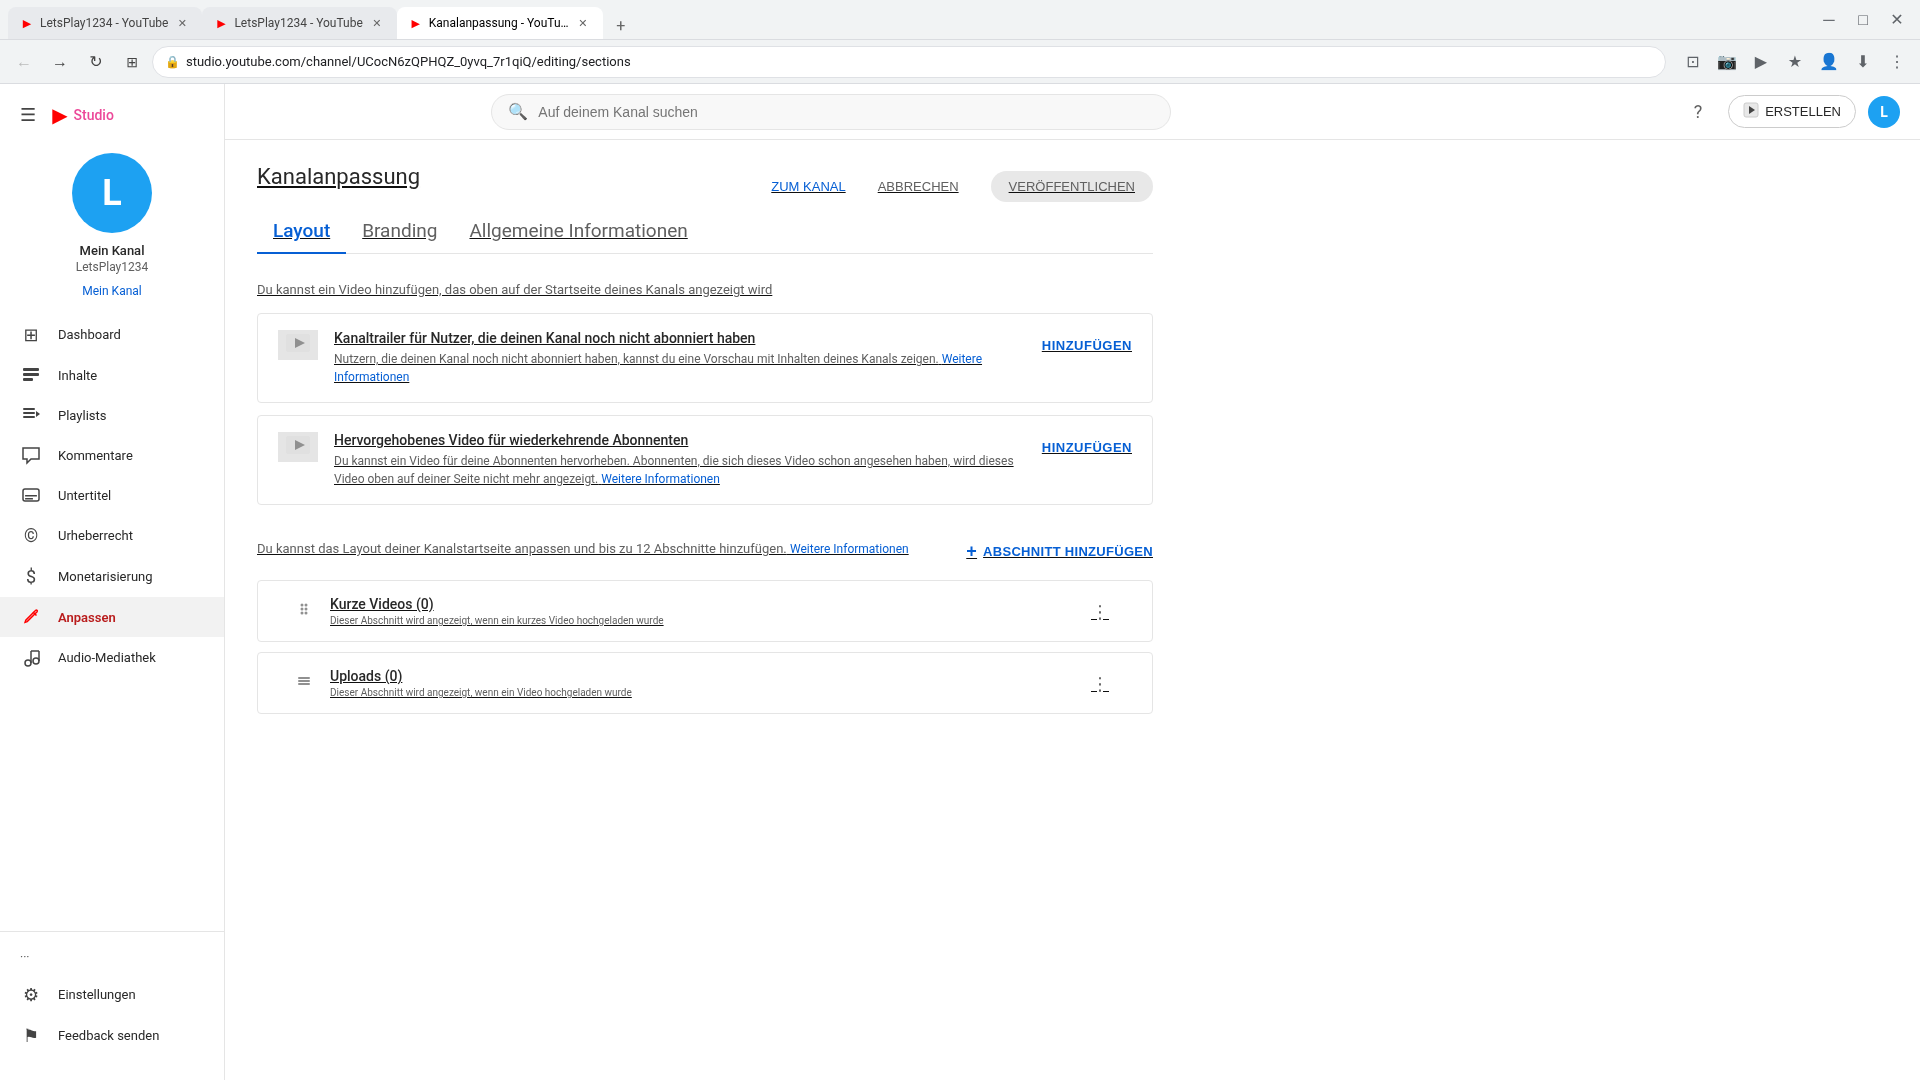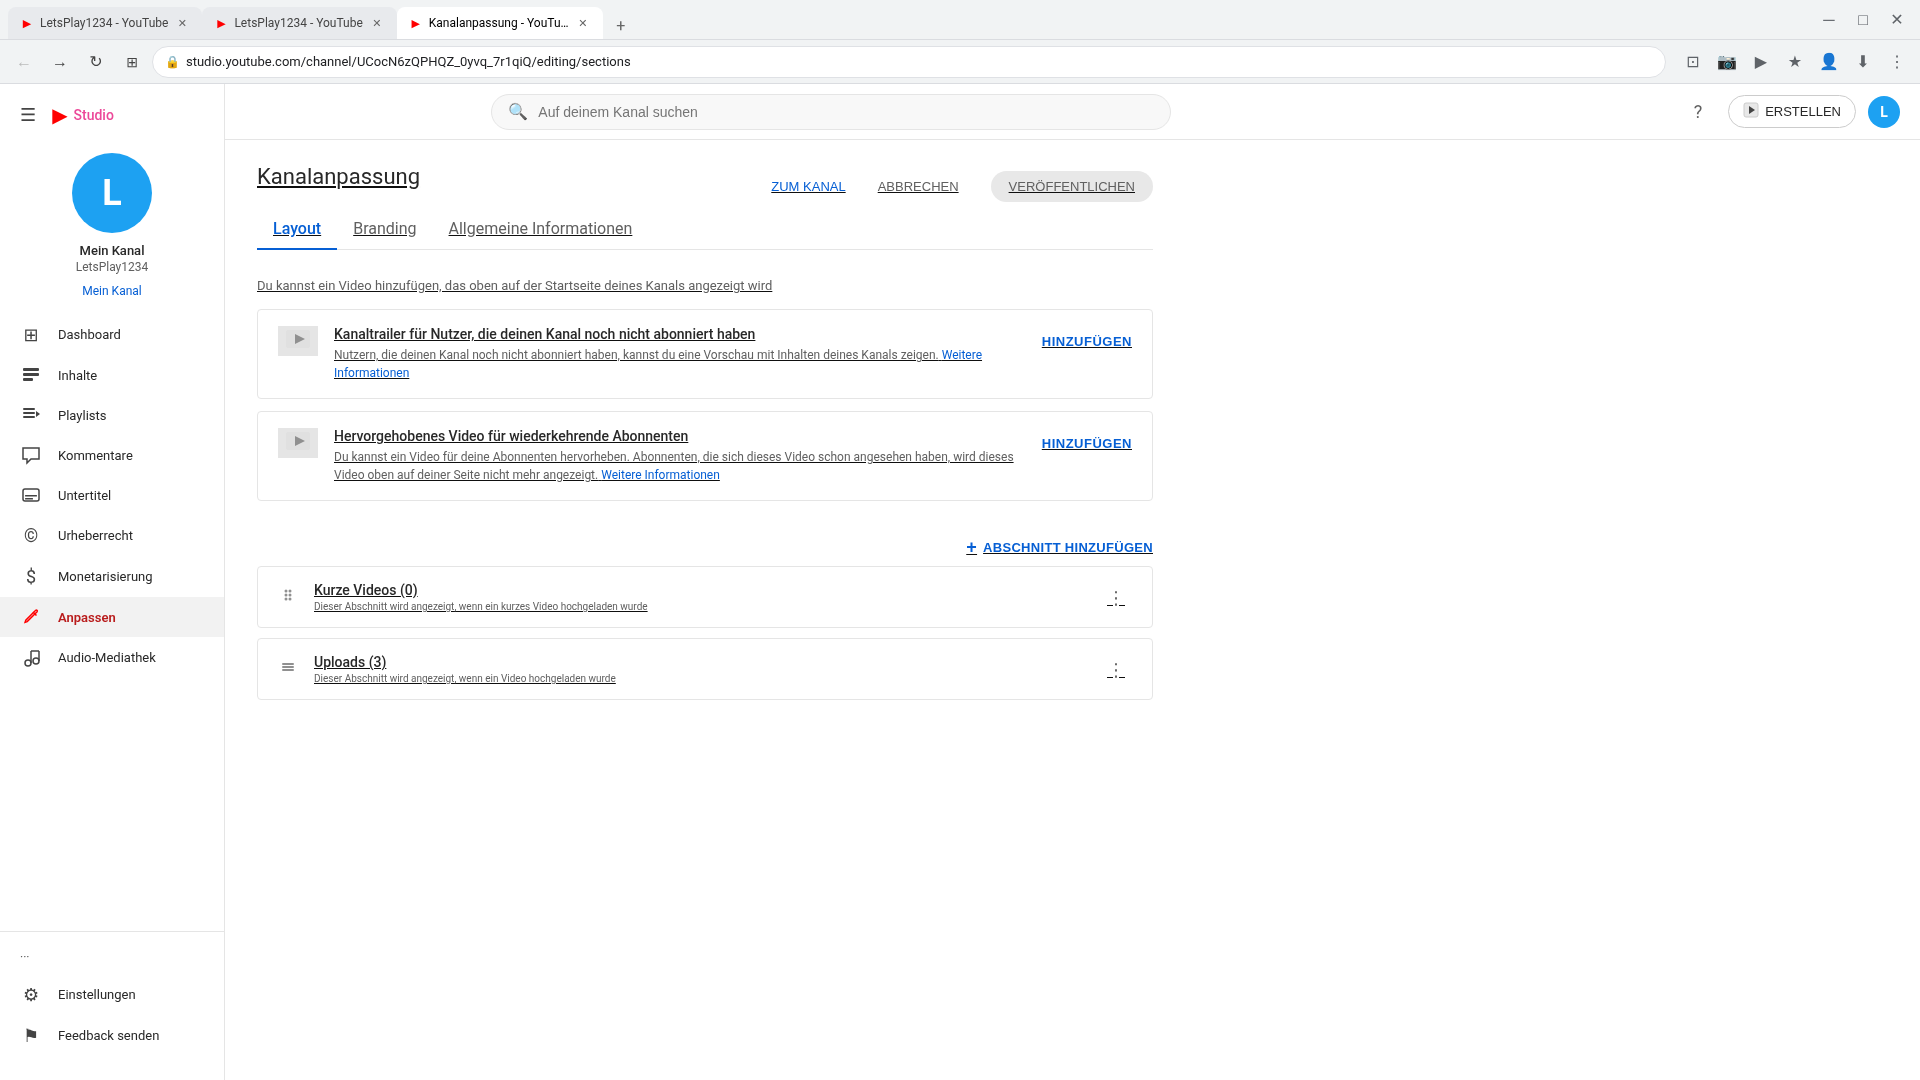--- a/index.html
+++ b/index.html
@@ -61,21 +61,21 @@
     .user-avatar { width: 32px; height: 32px; border-radius: 50%; background: #1da1f2; display: flex; align-items: center; justify-content: center; color: #fff; font-weight: bold; font-size: 14px; cursor: pointer; }
 
     
     .main-content { flex: 1; overflow-y: auto; padding: 0; background: #fff; }
     .content-inner { padding: 24px 32px; max-width: 960px; }
 
     .page-title { font-size: 22px; font-weight: 400; color: #282828; margin-bottom: 20px; }
 
     
     .tabs { display: flex; border-bottom: 1px solid #e5e5e5; margin-bottom: 28px; }
-    .tab { padding: 10px 16px; font-size: 16px; color: #606060; cursor: pointer; border-bottom: 2px solid transparent; margin-bottom: -1px; }
+    .tab { padding: 10px 16px; font-size: 19px; color: #606060; cursor: pointer; border-bottom: 2px solid transparent; margin-bottom: -1px; }
     .tab.active { color: #065fd4; border-bottom: 2px solid #065fd4; font-weight: 500; }
     .zum-kanal-btn { font-size: 13px; color: #065fd4; cursor: pointer; font-weight: 500; background: none; border: none; }
     .abbrechen-btn { font-size: 13px; color: #606060; cursor: pointer; background: none; border: none; }
     .veroeffentlichen-btn { background: #e8e8e8; color: #606060; border: none; border-radius: 18px; padding: 8px 18px; font-size: 13px; font-weight: 500; cursor: pointer; }
 
     
     .section-title { font-size: 16px; font-weight: 500; color: #282828; margin-bottom: 6px; }
     .section-desc { font-size: 13px; color: #606060; margin-bottom: 16px; }
 
     .spotlight-card { border: 1px solid #e5e5e5; border-radius: 4px; display: flex; align-items: flex-start; padding: 16px 20px; margin-bottom: 12px; gap: 16px; }
@@ -85,21 +85,21 @@
     .spotlight-info-title { font-size: 14px; font-weight: 500; color: #282828; margin-bottom: 4px; }
     .spotlight-info-desc { font-size: 12px; color: #606060; line-height: 1.5; }
     .spotlight-info-link { color: #065fd4; cursor: pointer; font-size: 12px; text-decoration: none; }
     .hinzufuegen-btn { font-size: 13px; font-weight: 600; color: #065fd4; cursor: pointer; white-space: nowrap; padding: 8px 0; background: none; border: none; letter-spacing: 0.5px; }
 
     
     .section-header { display: flex; align-items: flex-start; justify-content: space-between; margin-bottom: 8px; }
     .section-header-left { flex: 1; }
     .abschnitt-hinzufuegen-btn { display: flex; align-items: center; gap: 6px; font-size: 13px; font-weight: 600; color: #065fd4; cursor: pointer; background: none; border: none; letter-spacing: 0.3px; white-space: nowrap; }
 
-    .section-item-card { border: 1px solid #e5e5e5; border-radius: 4px; display: flex; align-items: center; padding: 14px 20px; margin-bottom: 10px; gap: 16px; }
+    .section-item-card { border: 1px solid #e5e5e5; border-radius: 4px; display: flex; align-items: center; padding: 14px 36px; margin-bottom: 10px; gap: 16px; }
     .drag-icon { color: #909090; font-size: 18px; cursor: grab; }
     .section-item-info { flex: 1; }
     .section-item-title { font-size: 14px; font-weight: 500; color: #282828; margin-bottom: 3px; }
     .section-item-desc { font-size: 10px; color: #606060; }
     .more-options-btn { width: 32px; height: 32px; display: flex; align-items: center; justify-content: center; border-radius: 50%; cursor: pointer; color: #606060; font-size: 18px; }
 
     
     ::-webkit-scrollbar { width: 8px; }
     ::-webkit-scrollbar-thumb { background: #ccc; border-radius: 4px; }
 
@@ -343,20 +343,24 @@
                 <span>Du kannst ein Video für deine Abonnenten hervorheben. Abonnenten, die sich dieses Video schon angesehen haben, wird dieses Video oben auf deiner Seite nicht mehr angezeigt.</span>
                 <a class="spotlight-info-link">Weitere Informationen</a>
               </div>
             </div>
             <button class="hinzufuegen-btn">HINZUFÜGEN</button>
           </div>
 
           <div style="margin-top:24px;">
             <div class="section-header">
               <div class="section-header-left">
+                <div class="section-desc">
+                  <span>Du kannst das Layout deiner Kanalstartseite anpassen und bis zu 12 Abschnitte hinzufügen.</span>
+                  <a class="spotlight-info-link">Weitere Informationen</a>
+                </div>
               </div>
               <button class="abschnitt-hinzufuegen-btn">
                 <span style="font-size:18px;color:#065fd4;">+</span>
                 <span style="font-size:13px;font-weight:600;color:#065fd4;letter-spacing:0.3px;">ABSCHNITT HINZUFÜGEN</span>
               </button>
             </div>
 
             <div class="section-item-card">
               <span class="drag-icon">
                 <svg width="20" height="20" viewBox="0 0 20 20" fill="none">
@@ -377,21 +381,21 @@
 
             <div class="section-item-card">
               <span class="drag-icon">
                 <svg width="20" height="20" viewBox="0 0 20 20" fill="none">
                     <line x1="5" y1="7" x2="15" y2="7" stroke="#909090" stroke-width="2" stroke-linecap="round"></line>
                     <line x1="5" y1="10" x2="15" y2="10" stroke="#909090" stroke-width="2" stroke-linecap="round"></line>
                     <line x1="5" y1="13" x2="15" y2="13" stroke="#909090" stroke-width="2" stroke-linecap="round"></line>
                   </svg>
               </span>
               <div class="section-item-info">
-                <div class="section-item-title">Uploads (3)</div>
+                <div class="section-item-title">Uploads (0)</div>
                 <div class="section-item-desc">Dieser Abschnitt wird angezeigt, wenn ein Video hochgeladen wurde</div>
               </div>
               <div class="more-options-btn">⋮</div>
             </div>
           </div>
         </div>
       </div>
     </div>
   </div>
 </div>

